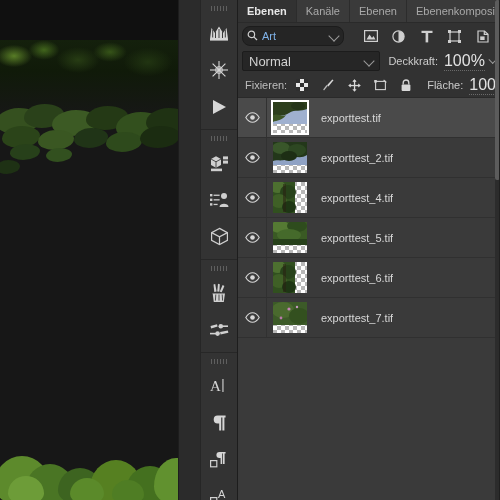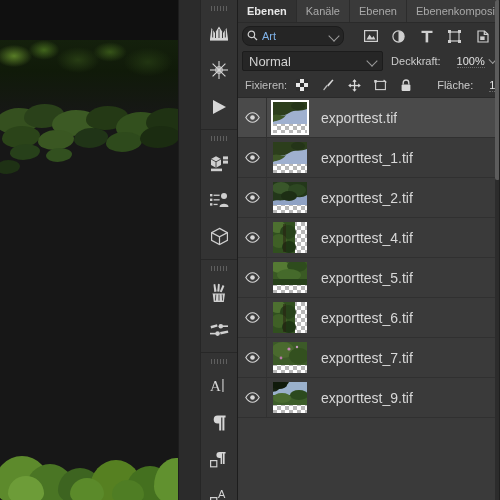--- a/index.html
+++ b/index.html
@@ -201,22 +201,22 @@
     width: 7px; height: 7px;
     border-right: 1px solid #9a9a9a;
     border-bottom: 1px solid #9a9a9a;
     transform: rotate(45deg);
   }
   .field-label {
     font-size: 11px; color: #cccccc;
     margin-left: 8px; white-space: nowrap;
   }
   .num-field {
-    font-size: 11px; color: #e2e2e2;
-    margin-left: 16px;
+    font-size: 16px; color: #e2e2e2;
+    margin-left: 6px;
     border-bottom: 1px dotted #6a6a6a;
     padding-bottom: 0px;
     white-space: nowrap;
   }
   .mini-chev {
     width: 6px; height: 6px;
     border-right: 1px solid #9a9a9a;
     border-bottom: 1px solid #9a9a9a;
     transform: rotate(45deg);
     margin-left: 5px; margin-top: -3px;
@@ -262,21 +262,21 @@
     background-image:
       linear-gradient(45deg, #b8b8b8 25%, transparent 25%, transparent 75%, #b8b8b8 75%),
       linear-gradient(45deg, #b8b8b8 25%, #fff 25%, #fff 75%, #b8b8b8 75%);
     background-size: 8px 8px;
     background-position: 0 0, 4px 4px;
     overflow: hidden;
   }
   .thumb.sel-border { outline: 2px solid #ffffff; outline-offset: 0px; }
   .thumb .art { position: absolute; left:0; top:0; }
   .layer-name {
-    font-size: 14px;
+    font-size: 11px;
     color: #d8d8d8;
     padding-left: 8px;
     white-space: nowrap;
     overflow: hidden;
     text-overflow: ellipsis;
   }
   .scroll-track {
     position: absolute;
     right: 0; top: 0;
     width: 5px; height: 100%;
@@ -575,21 +575,21 @@
               <line x1="9.6" y1="1" x2="12.4" y2="3.4" stroke="#d0d0d0" stroke-width="1.1"></line>
             </svg>
         </span>
         <span class="li">
           <svg width="12" height="13" viewBox="0 0 12 13">
               <path d="M3.2 5.6 V3.8 a2.8 2.8 0 0 1 5.6 0 V5.6" fill="none" stroke="#d8d8d8" stroke-width="1.3"></path>
               <rect x="1.6" y="5.4" width="8.8" height="6.6" rx="1" fill="#d8d8d8"></rect>
             </svg>
         </span>
       </div>
-      <span class="field-label" style="margin-left:24px;">Fläche:</span>
+      <span class="field-label" style="margin-left:14px;">Fläche:</span>
       <span class="num-field">100%</span>
 
     </div>
 
     <div class="layers-list" id="layersList">
         <div class="layer-row selected">
           <div class="eye-cell">
             <svg width="15" height="11" viewBox="0 0 15 11">
               <path d="M7.5 0.8 C11.4 0.8 14.2 5.5 14.2 5.5 C14.2 5.5 11.4 10.2 7.5 10.2 C3.6 10.2 0.8 5.5 0.8 5.5 C0.8 5.5 3.6 0.8 7.5 0.8 Z" fill="none" stroke="#d8d8d8" stroke-width="1.1"></path>
               <circle cx="7.5" cy="5.5" r="2.3" fill="#d8d8d8"></circle>
@@ -600,40 +600,20 @@
               <div class="art"><svg width="34" height="31" viewBox="0 0 34 31">
       <rect x="0" y="0" width="34" height="22" fill="#9fb0cf"></rect>
       <path d="M0 0 H34 V7 C28 10 22 7 16 11 C10 15 5 12 0 16 Z" fill="#2c3e1c"></path>
       <path d="M0 13 C5 11 9 15 13 13 C9 19 4 18 0 20 Z" fill="#3d5526"></path>
       <ellipse cx="25" cy="4" rx="7" ry="4" fill="#243418"></ellipse>
       <rect x="0" y="21" width="34" height="10" fill="none"></rect>
     </svg></div>
             </div>
           </div>
           <div class="layer-name">exporttest.tif</div>
-        </div>
-        <div class="layer-row">
-          <div class="eye-cell">
-            <svg width="15" height="11" viewBox="0 0 15 11">
-              <path d="M7.5 0.8 C11.4 0.8 14.2 5.5 14.2 5.5 C14.2 5.5 11.4 10.2 7.5 10.2 C3.6 10.2 0.8 5.5 0.8 5.5 C0.8 5.5 3.6 0.8 7.5 0.8 Z" fill="none" stroke="#d8d8d8" stroke-width="1.1"></path>
-              <circle cx="7.5" cy="5.5" r="2.3" fill="#d8d8d8"></circle>
-            </svg>
-          </div>
-          <div class="thumb-cell">
-            <div class="thumb">
-              <div class="art"><svg width="34" height="31" viewBox="0 0 34 31">
-      <rect x="0" y="0" width="34" height="22" fill="#9fb0cf"></rect>
-      <path d="M0 0 H34 V7 C28 10 22 7 16 11 C10 15 5 12 0 16 Z" fill="#2c3e1c"></path>
-      <path d="M0 13 C5 11 9 15 13 13 C9 19 4 18 0 20 Z" fill="#3d5526"></path>
-      <ellipse cx="25" cy="4" rx="7" ry="4" fill="#243418"></ellipse>
-      <rect x="0" y="21" width="34" height="10" fill="none"></rect>
-    </svg></div>
-            </div>
-          </div>
-          <div class="layer-name">exporttest_1.tif</div>
         </div>
         <div class="layer-row">
           <div class="eye-cell">
             <svg width="15" height="11" viewBox="0 0 15 11">
               <path d="M7.5 0.8 C11.4 0.8 14.2 5.5 14.2 5.5 C14.2 5.5 11.4 10.2 7.5 10.2 C3.6 10.2 0.8 5.5 0.8 5.5 C0.8 5.5 3.6 0.8 7.5 0.8 Z" fill="none" stroke="#d8d8d8" stroke-width="1.1"></path>
               <circle cx="7.5" cy="5.5" r="2.3" fill="#d8d8d8"></circle>
             </svg>
           </div>
           <div class="thumb-cell">
             <div class="thumb">
@@ -724,41 +704,20 @@
       <ellipse cx="10" cy="8" rx="11" ry="8" fill="#4a6a2e"></ellipse>
       <ellipse cx="26" cy="14" rx="10" ry="8" fill="#33501f"></ellipse>
       <circle cx="16" cy="7" r="1.6" fill="#c484b4"></circle>
       <circle cx="8" cy="16" r="1.4" fill="#b87aa8"></circle>
       <circle cx="24" cy="5" r="1.2" fill="#c79ac0"></circle>
     </svg></div>
             </div>
           </div>
           <div class="layer-name">exporttest_7.tif</div>
         </div>
-        <div class="layer-row">
-          <div class="eye-cell">
-            <svg width="15" height="11" viewBox="0 0 15 11">
-              <path d="M7.5 0.8 C11.4 0.8 14.2 5.5 14.2 5.5 C14.2 5.5 11.4 10.2 7.5 10.2 C3.6 10.2 0.8 5.5 0.8 5.5 C0.8 5.5 3.6 0.8 7.5 0.8 Z" fill="none" stroke="#d8d8d8" stroke-width="1.1"></path>
-              <circle cx="7.5" cy="5.5" r="2.3" fill="#d8d8d8"></circle>
-            </svg>
-          </div>
-          <div class="thumb-cell">
-            <div class="thumb">
-              <div class="art"><svg width="34" height="31" viewBox="0 0 34 31">
-      <rect x="0" y="0" width="34" height="23" fill="#9ab0cb"></rect>
-      <path d="M0 0 H16 C13 6 9 4 5 8 C3 10 1 9 0 10 Z" fill="#16200f"></path>
-      <ellipse cx="6" cy="3" rx="8" ry="4" fill="#101a0b"></ellipse>
-      <rect x="0" y="13" width="34" height="10" fill="#3d5e2a"></rect>
-      <ellipse cx="26" cy="13" rx="9" ry="5" fill="#2c4a1e"></ellipse>
-      <ellipse cx="9" cy="16" rx="9" ry="5" fill="#4a6b30"></ellipse>
-    </svg></div>
-            </div>
-          </div>
-          <div class="layer-name">exporttest_9.tif</div>
-        </div>
       </div>
 
     <div class="scroll-track">
       <div class="scroll-thumb"></div>
     </div>
     <div class="panel-right-edge"></div>
   </div>
 </div>
 
 </body></html>

